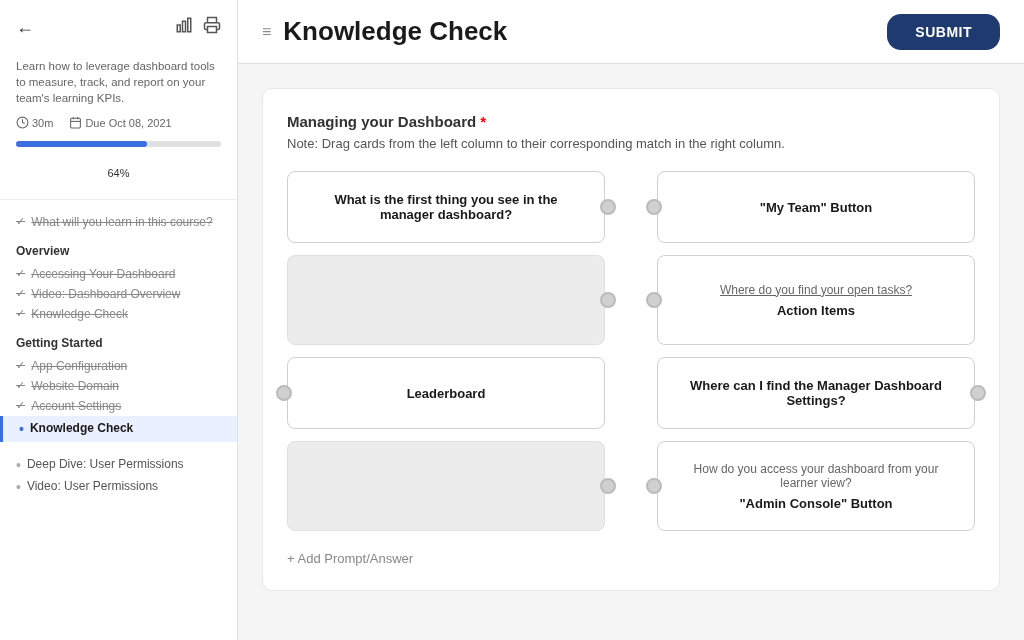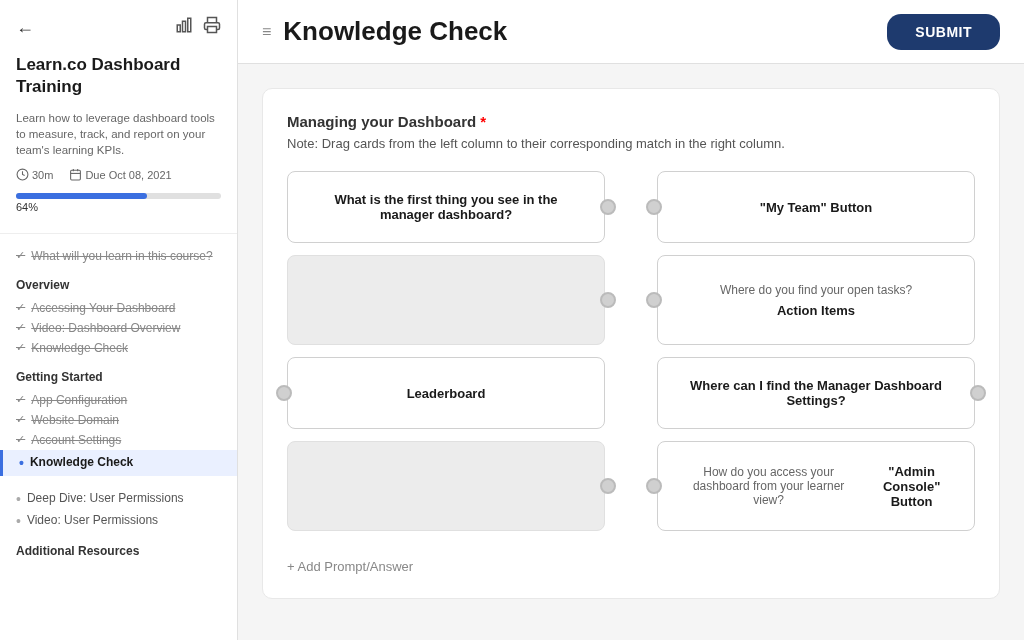--- a/index.html
+++ b/index.html
@@ -47,21 +47,21 @@
     .progress-bar-wrap {
       padding: 4px 16px 16px 16px;
     }
     .progress-track {
       background: #e0e0e0; border-radius: 4px; height: 6px; width: 100%;
     }
     .progress-fill {
       background: #3b6fe0; border-radius: 4px; height: 6px;
     }
     .progress-label {
-      font-size: 11px; color: #333; text-align: left; margin-top: 2px;
+      font-size: 11px; color: #333; text-align: center; margin-top: 20px;
     }
     .sidebar-divider { border: none; border-top: 1px solid #eee; margin: 4px 0; }
     .sidebar-section {
       padding: 8px 16px 4px 16px;
     }
     .sidebar-section-title {
       font-size: 12px; font-weight: 700; color: #333; margin-bottom: 6px;
     }
     .sidebar-item {
       display: flex; align-items: flex-start; gap: 6px; padding: 3px 0; font-size: 12px; color: #888; cursor: pointer;
@@ -174,21 +174,21 @@
       top: 50%;
       transform: translateY(-50%);
       width: 12px;
       height: 12px;
       background: #d0d0d0;
       border-radius: 50%;
       border: 2px solid #bbb;
     }
 
     .add-prompt {
-      font-size: 13px; color: #888; margin-top: 28px; cursor: pointer;
+      font-size: 13px; color: #888; margin-top: 20px; cursor: pointer;
     }
   </style>
 </head>
 <body>
 
 <nav id="sidebar">
   <div class="sidebar-top">
     <button class="sidebar-back-btn">←</button>
     <div class="sidebar-icons">
       <button class="sidebar-icon-btn">
@@ -201,23 +201,20 @@
       <button class="sidebar-icon-btn">
         <svg width="18" height="18" viewBox="0 0 24 24" fill="none" stroke="currentColor" stroke-width="2">
             <polyline points="6 9 6 2 18 2 18 9"></polyline>
             <path d="M6 18H4a2 2 0 0 1-2-2v-5a2 2 0 0 1 2-2h16a2 2 0 0 1 2 2v5a2 2 0 0 1-2 2h-2"></path>
             <rect x="6" y="14" width="12" height="8"></rect>
           </svg>
       </button>
     </div>
   </div>
 
-  <div class="sidebar-title">
-    <h2>Learn.co Dashboard Training</h2>
-  </div>
   <p class="sidebar-desc">Learn how to leverage dashboard tools to measure, track, and report on your team's learning KPIs.</p>
   <div class="sidebar-meta">
     <span>
       <svg width="13" height="13" viewBox="0 0 24 24" fill="none" stroke="currentColor" stroke-width="2">
           <circle cx="12" cy="12" r="10"></circle>
           <polyline points="12 6 12 12 16 14"></polyline>
         </svg>
       <span>30m</span>
     </span>
     <span>
@@ -286,23 +283,20 @@
     <div class="sidebar-item" style="text-decoration:none; color:#555;">
       <span class="item-dot" style="color:#aaa;">•</span>
       <span>Deep Dive: User Permissions</span>
     </div>
     <div class="sidebar-item" style="text-decoration:none; color:#555;">
       <span class="item-dot" style="color:#aaa;">•</span>
       <span>Video: User Permissions</span>
     </div>
   </div>
 
-  <div class="sidebar-section">
-    <div class="sidebar-section-title">Additional Resources</div>
-  </div>
 </nav>
 
 <div id="main">
   <header class="main-header">
     <div class="header-left">
       <span class="breadcrumb-icon">≡</span>
       <h1 class="main-title">Knowledge Check</h1>
     </div>
     <button class="submit-btn">SUBMIT</button>
   </header>
@@ -320,35 +314,35 @@
           <span>What is the first thing you see in the manager dashboard?</span>
         </div>
         <div class="match-card right-card">
           <span>"My Team" Button</span>
         </div>
 
         <div class="match-card left-card empty" style="min-height:90px;">
           
         </div>
         <div class="match-card right-card" style="flex-direction:column; gap:6px;">
-          <div style="font-size:12px; color:#666; font-weight:400;">Where do you find your open tasks?</div>
+          <div style="font-size:12px; color:#666; font-weight:400;text-decoration:underline;">Where do you find your open tasks?</div>
           <div>Action Items</div>
         </div>
 
         <div class="match-card right-card">
           <span>Leaderboard</span>
         </div>
         <div class="match-card left-card">
           <span>Where can I find the Manager Dashboard Settings?</span>
         </div>
 
         <div class="match-card left-card empty" style="min-height:90px;">
           
         </div>
-        <div class="match-card right-card" style="flex-direction:row; gap:6px;">
+        <div class="match-card right-card" style="flex-direction:column; gap:6px;">
           <div style="font-size:12px; color:#666; font-weight:400;">How do you access your dashboard from your learner view?</div>
           <div>"Admin Console" Button</div>
         </div>
 
       </div>
 
       <div class="add-prompt">+ Add Prompt/Answer</div>
     </div>
   </div>
 </div>

